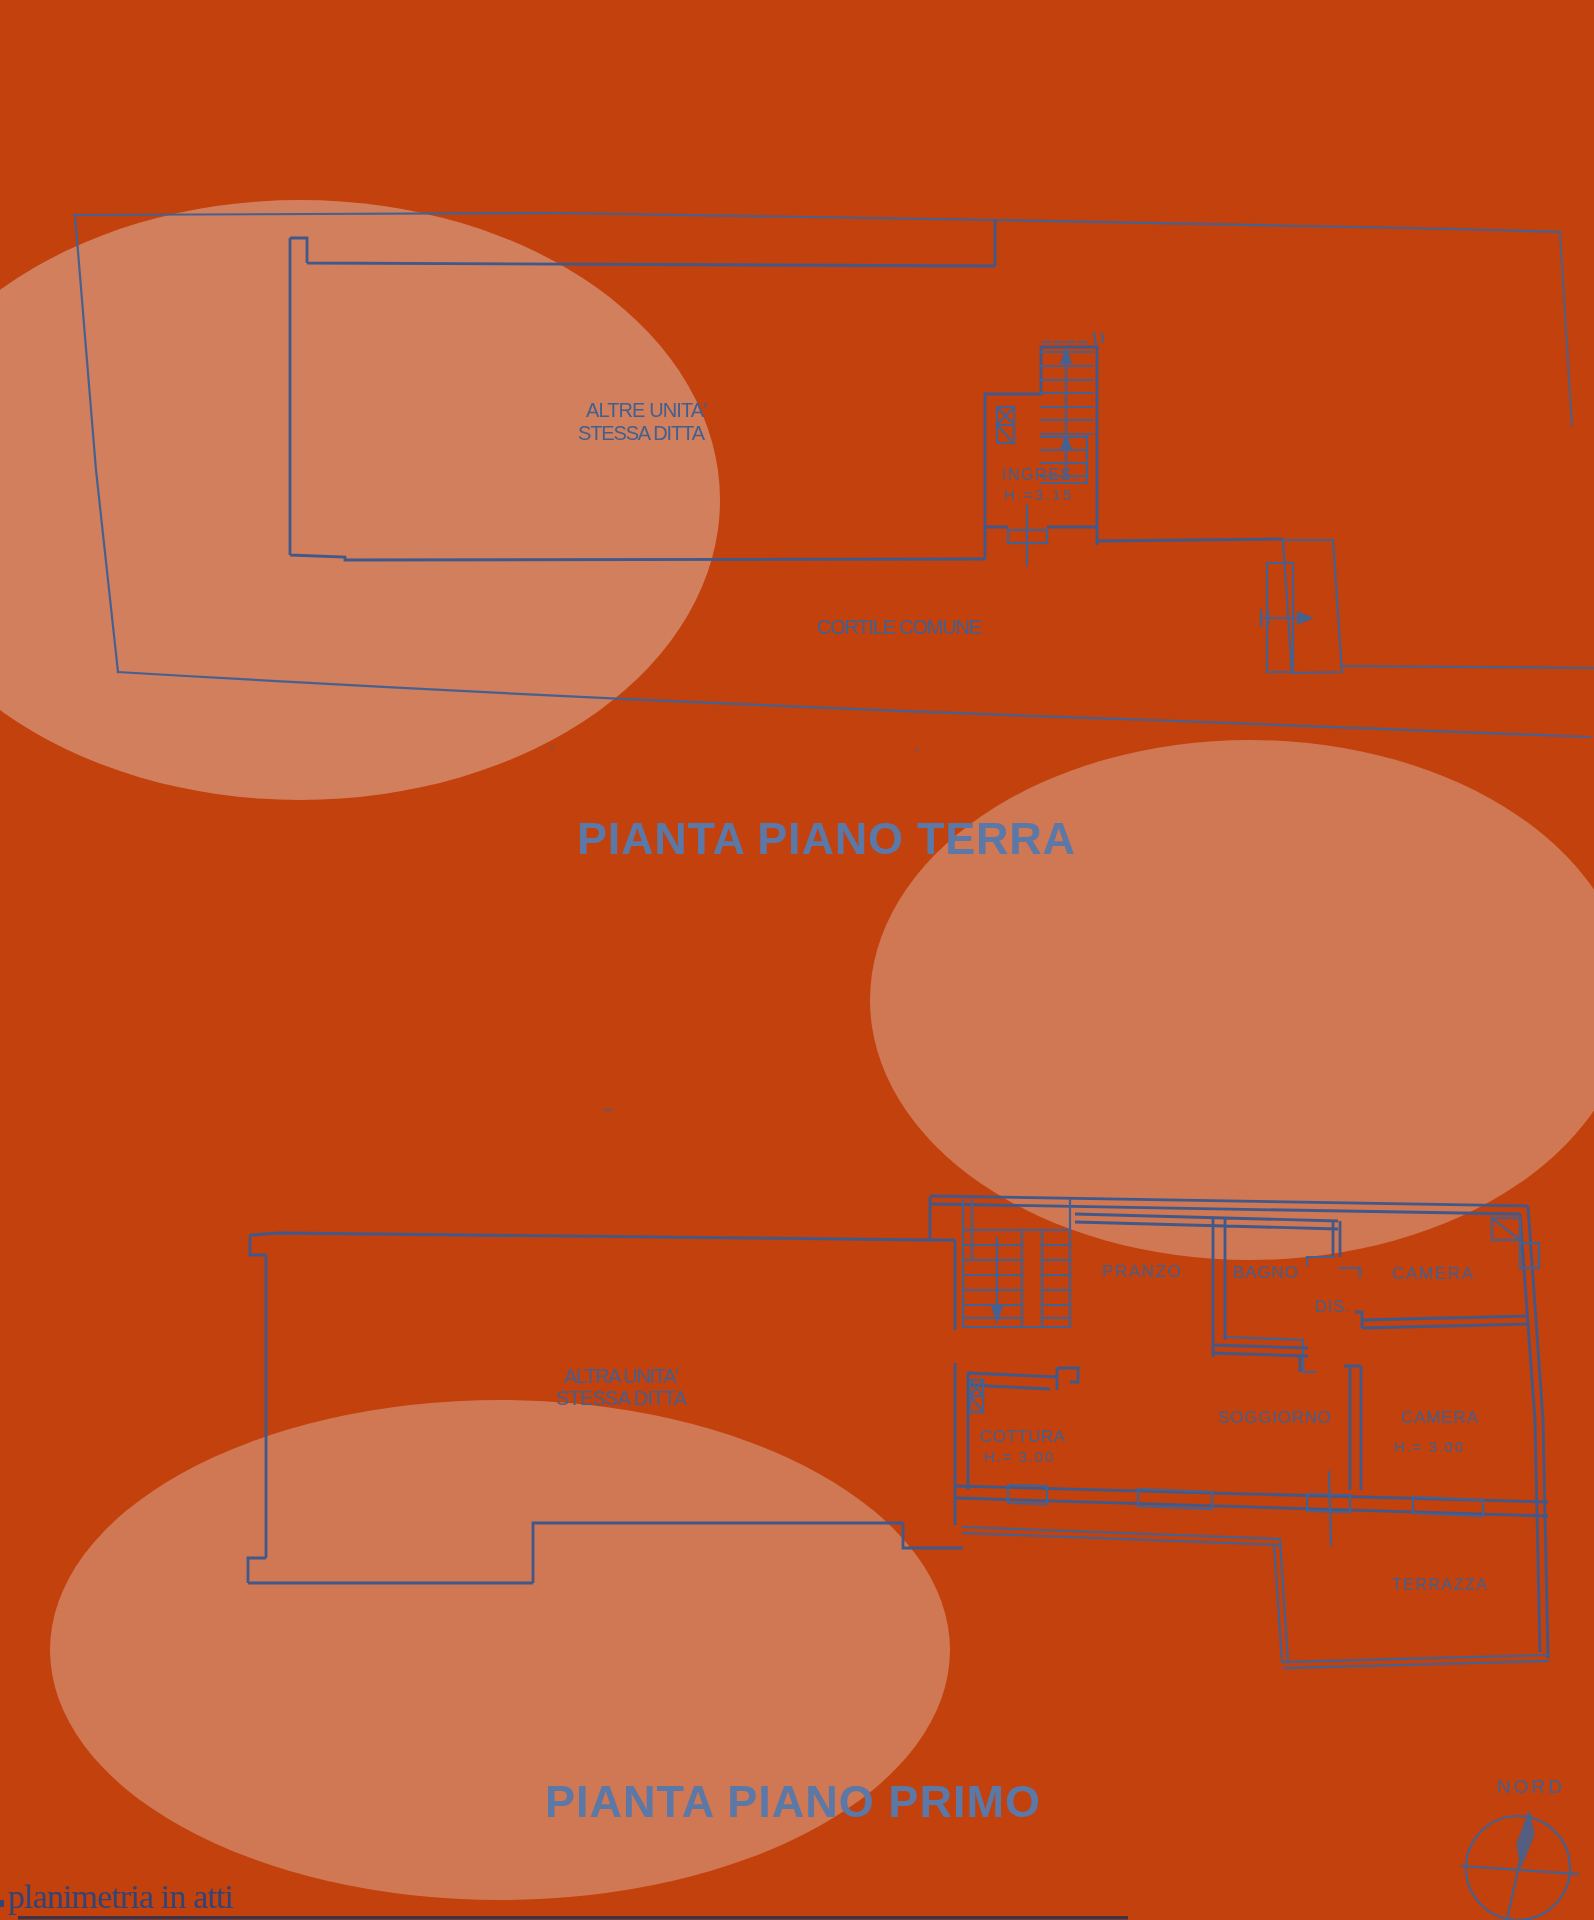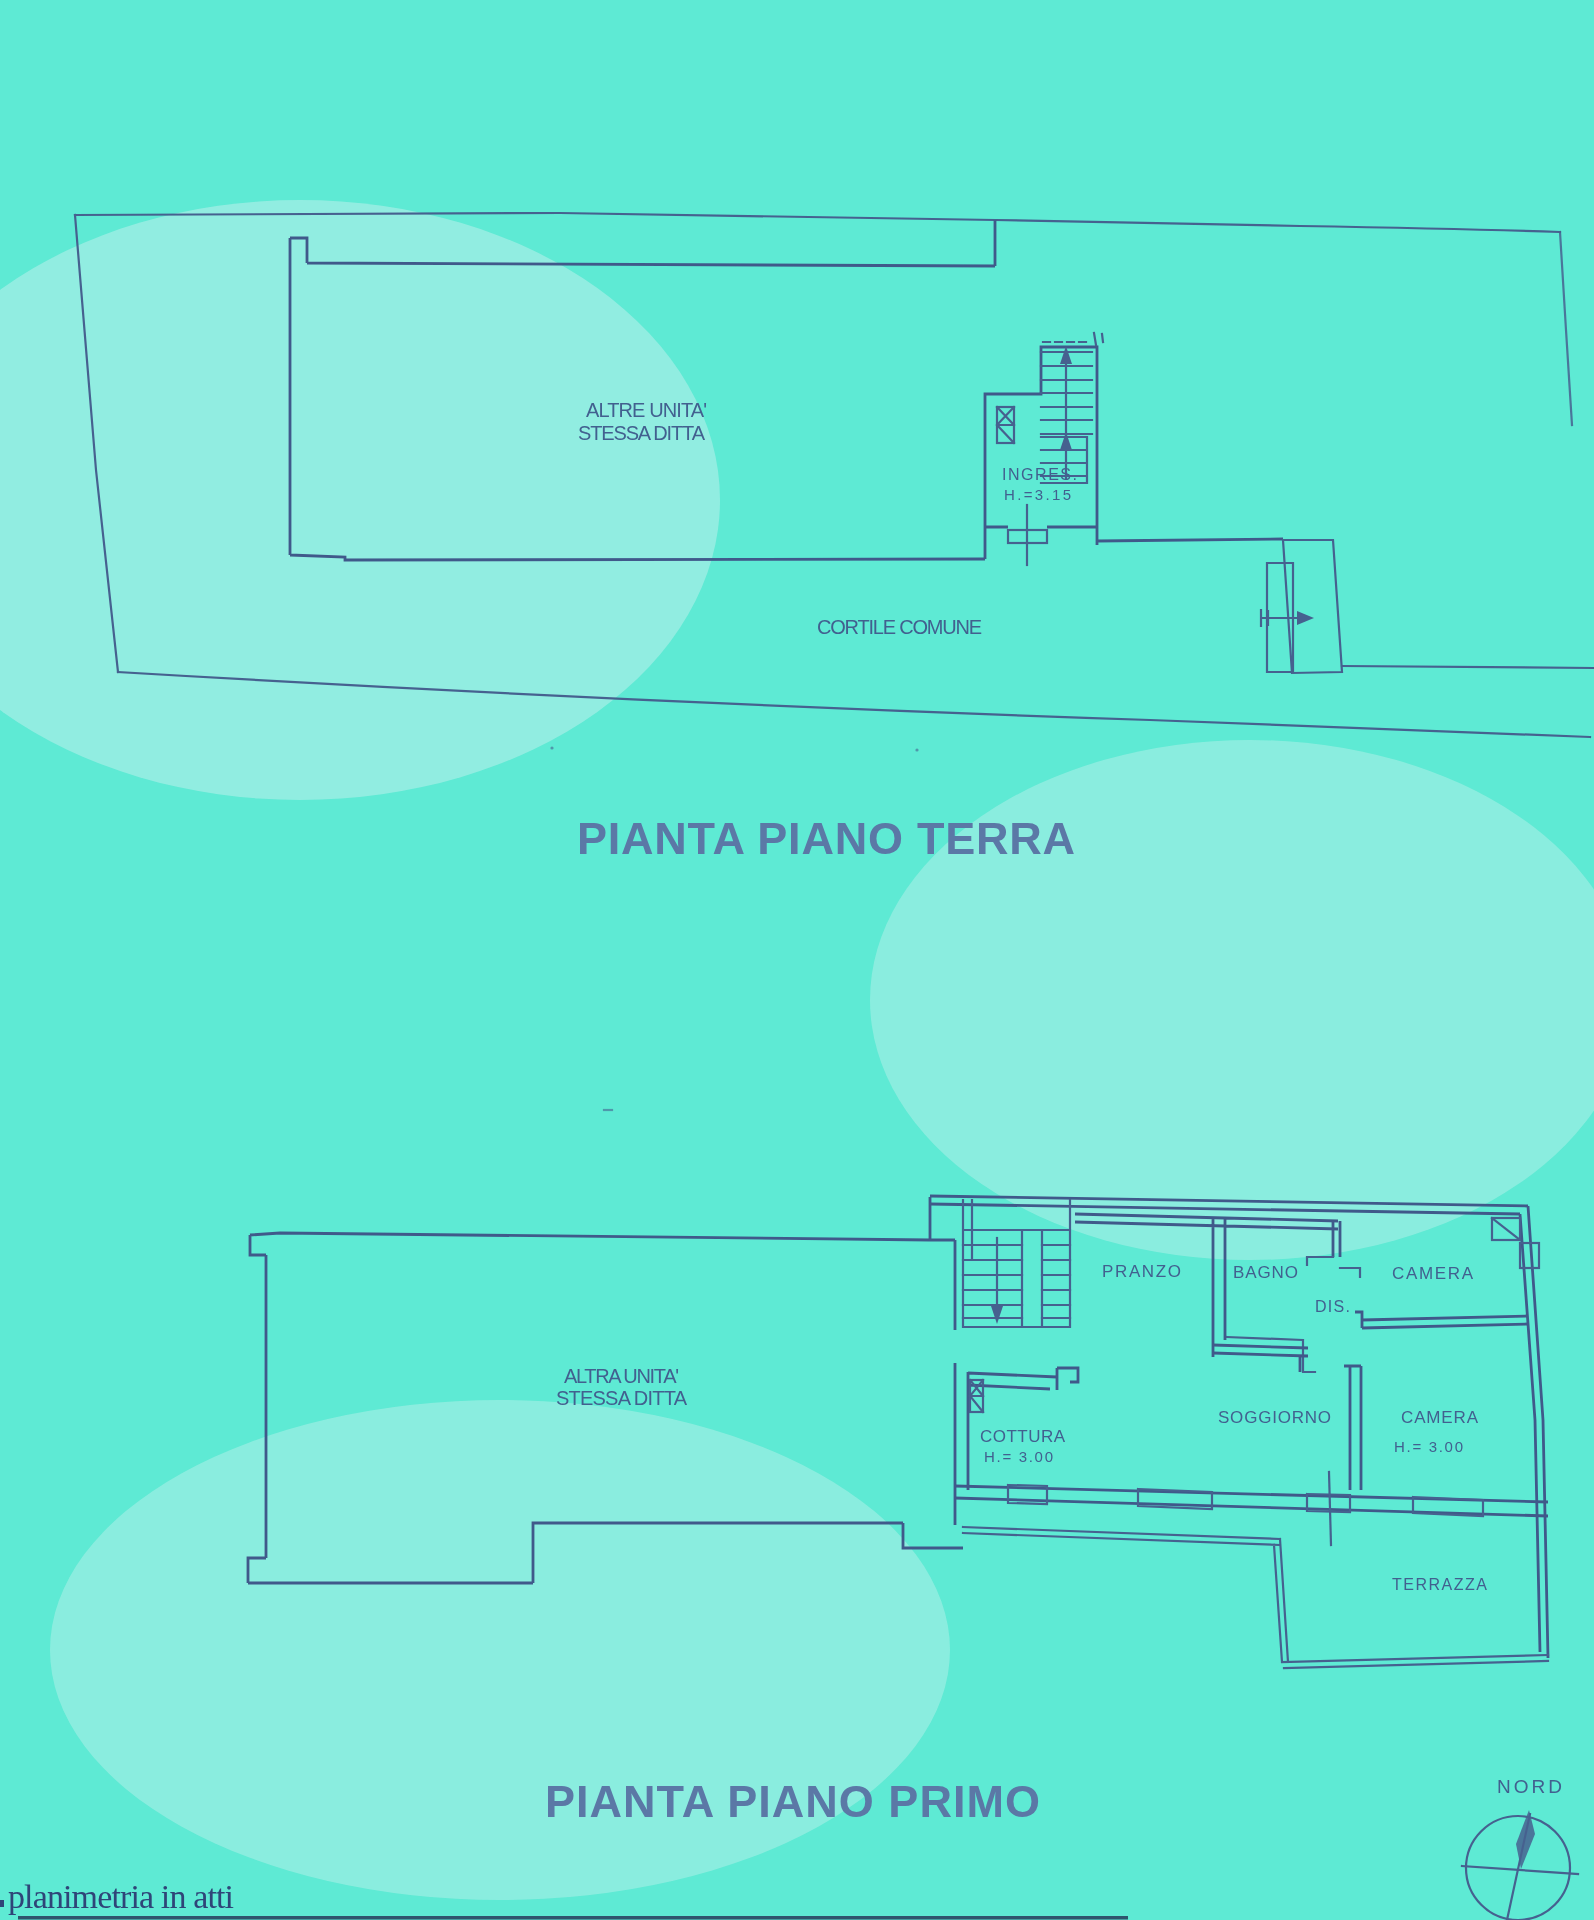--- a/index.html
+++ b/index.html
@@ -1,19 +1,19 @@
 <!DOCTYPE html>
 <html><head>
 <meta charset="utf-8">
 <style>
   html,body{margin:0;padding:0;background:#e8e8e8;}
   .page{
     position:relative;
     width:1594px;height:1920px;
-    background:#5eead4;
+    background:#c2410c;
     overflow:hidden;
     font-family:"Liberation Sans", sans-serif;
   }
   svg{position:absolute;left:0;top:0;}
   .plan-line{stroke:#46618f;fill:none;stroke-width:2.2;stroke-linecap:square;stroke-linejoin:miter;}
   .plan-thick{stroke:#40598a;fill:none;stroke-width:2.8;}
   .plan-fill{fill:#46618f;stroke:none;}
   .lbl{fill:#42608f;letter-spacing:1px;}
   .ttl{fill:#5b78a6;font-weight:bold;letter-spacing:2px;}
   .serif{font-family:"Liberation Serif", serif;fill:#2f4578;}

